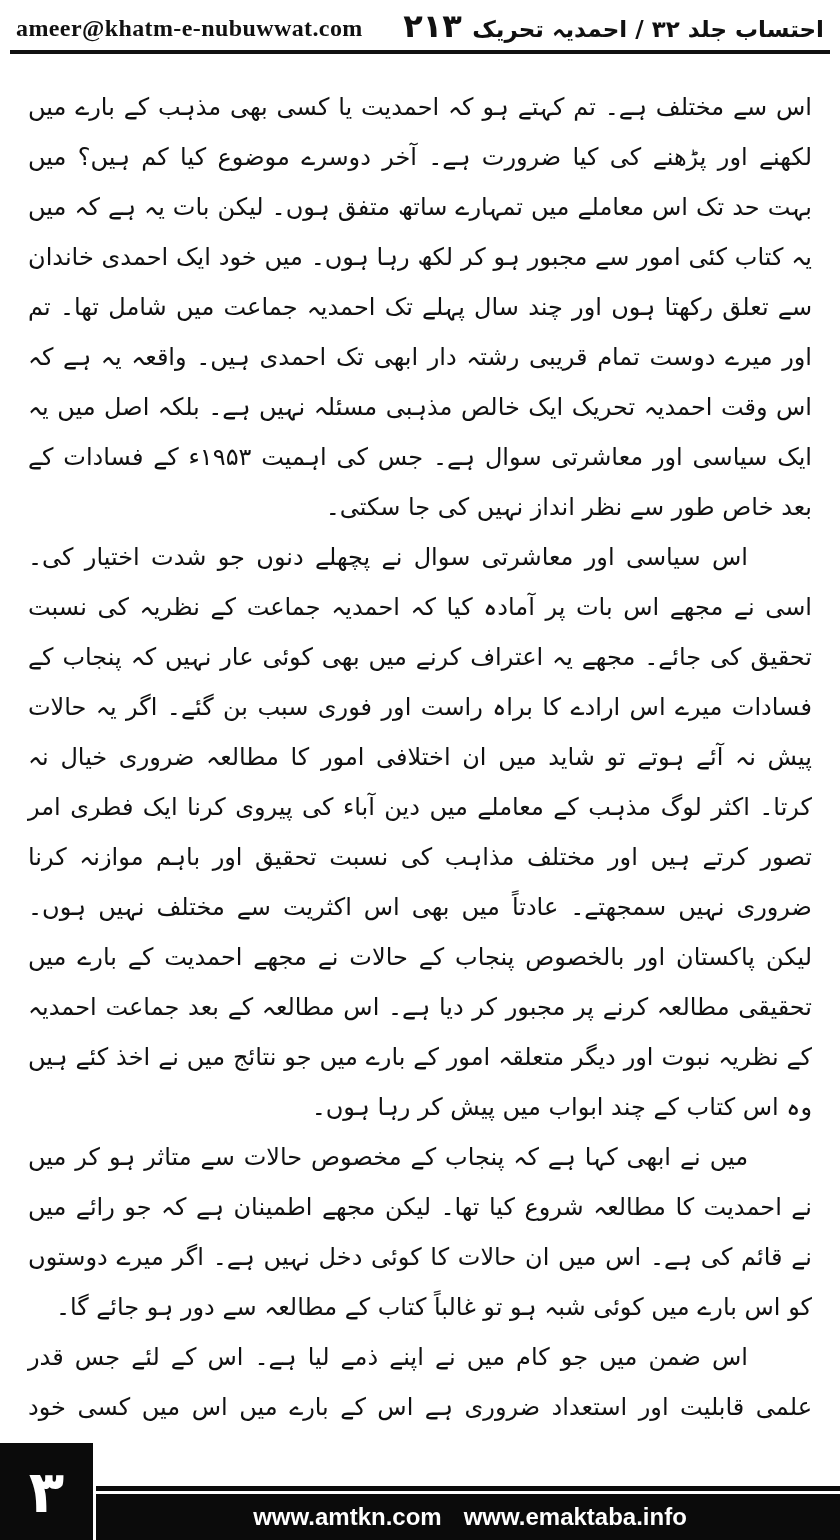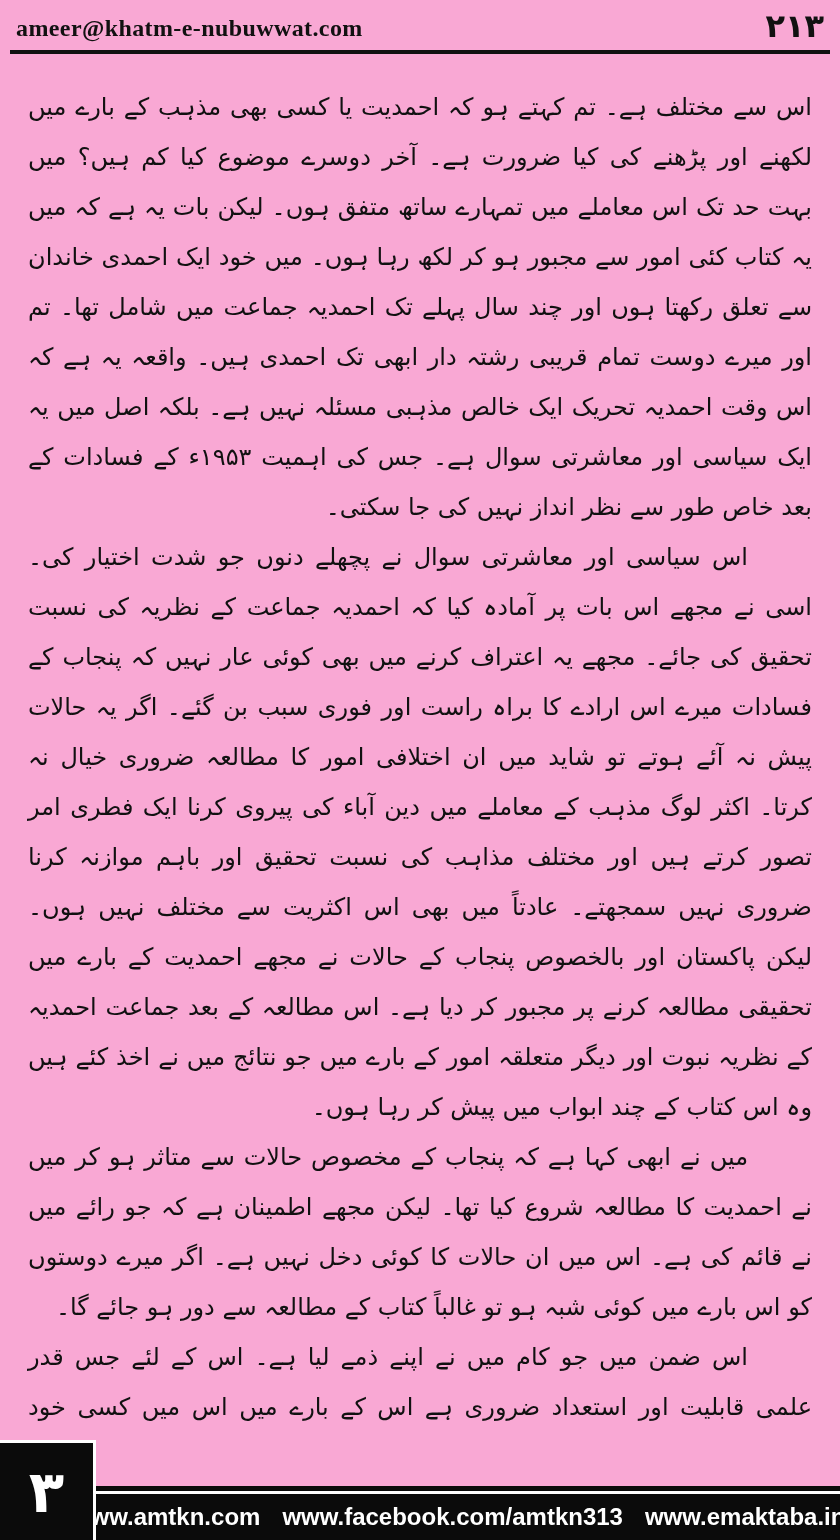--- a/index.html
+++ b/index.html
@@ -1,21 +1,21 @@
 <!DOCTYPE html>
 <html><head>
 <meta charset="utf-8">
 <style>
   html, body { margin: 0; padding: 0; background: #e8e8e8; }
   .page {
     position: relative;
     width: 840px;
     height: 1540px;
     margin: 0 auto;
-    background: #f9a8d4;
+    background: #ffffff;
     color: #111;
     font-family: "DejaVu Sans", sans-serif;
     overflow: hidden;
     box-sizing: border-box;
   }
   .header {
     display: flex;
     align-items: flex-end;
     justify-content: space-between;
     padding: 10px 16px 2px 16px;
@@ -96,34 +96,34 @@
   }
 </style>
 </head>
 <body>
 
 <div class="page">
 
   <div class="header">
     <span class="header-email">ameer@khatm-e-nubuwwat.com</span>
     <span class="header-page">۲۱۳</span>
+    <span class="header-title">احتساب جلد ۳۲ / احمدیہ تحریک</span>
   </div>
 
   <div class="header-rule"></div>
 
   <div class="body-text">
     <p>اس سے مختلف ہے۔ تم کہتے ہو کہ احمدیت یا کسی بھی مذہب کے بارے میں لکھنے اور پڑھنے کی کیا ضرورت ہے۔ آخر دوسرے موضوع کیا کم ہیں؟ میں بہت حد تک اس معاملے میں تمہارے ساتھ متفق ہوں۔ لیکن بات یہ ہے کہ میں یہ کتاب کئی امور سے مجبور ہو کر لکھ رہا ہوں۔ میں خود ایک احمدی خاندان سے تعلق رکھتا ہوں اور چند سال پہلے تک احمدیہ جماعت میں شامل تھا۔ تم اور میرے دوست تمام قریبی رشتہ دار ابھی تک احمدی ہیں۔ واقعہ یہ ہے کہ اس وقت احمدیہ تحریک ایک خالص مذہبی مسئلہ نہیں ہے۔ بلکہ اصل میں یہ ایک سیاسی اور معاشرتی سوال ہے۔ جس کی اہمیت ۱۹۵۳ء کے فسادات کے بعد خاص طور سے نظر انداز نہیں کی جا سکتی۔</p>
     <p class="indent">اس سیاسی اور معاشرتی سوال نے پچھلے دنوں جو شدت اختیار کی۔ اسی نے مجھے اس بات پر آمادہ کیا کہ احمدیہ جماعت کے نظریہ کی نسبت تحقیق کی جائے۔ مجھے یہ اعتراف کرنے میں بھی کوئی عار نہیں کہ پنجاب کے فسادات میرے اس ارادے کا براہ راست اور فوری سبب بن گئے۔ اگر یہ حالات پیش نہ آئے ہوتے تو شاید میں ان اختلافی امور کا مطالعہ ضروری خیال نہ کرتا۔ اکثر لوگ مذہب کے معاملے میں دین آباء کی پیروی کرنا ایک فطری امر تصور کرتے ہیں اور مختلف مذاہب کی نسبت تحقیق اور باہم موازنہ کرنا ضروری نہیں سمجھتے۔ عادتاً میں بھی اس اکثریت سے مختلف نہیں ہوں۔ لیکن پاکستان اور بالخصوص پنجاب کے حالات نے مجھے احمدیت کے بارے میں تحقیقی مطالعہ کرنے پر مجبور کر دیا ہے۔ اس مطالعہ کے بعد جماعت احمدیہ کے نظریہ نبوت اور دیگر متعلقہ امور کے بارے میں جو نتائج میں نے اخذ کئے ہیں وہ اس کتاب کے چند ابواب میں پیش کر رہا ہوں۔</p>
     <p class="indent">میں نے ابھی کہا ہے کہ پنجاب کے مخصوص حالات سے متاثر ہو کر میں نے احمدیت کا مطالعہ شروع کیا تھا۔ لیکن مجھے اطمینان ہے کہ جو رائے میں نے قائم کی ہے۔ اس میں ان حالات کا کوئی دخل نہیں ہے۔ اگر میرے دوستوں کو اس بارے میں کوئی شبہ ہو تو غالباً کتاب کے مطالعہ سے دور ہو جائے گا۔</p>
     <p class="indent">اس ضمن میں جو کام میں نے اپنے ذمے لیا ہے۔ اس کے لئے جس قدر علمی قابلیت اور استعداد ضروری ہے اس کے بارے میں اس میں کسی خود فریبی یا خوش فہمی میں مبتلا نہیں ہوں۔ روایتی کسر نفسی نہیں بلکہ امر واقعہ ہے کہ مجھ میں اس مضمون سے کما حقہ، عہدہ برآ ہونے کے لئے مناسب اہلیت موجود نہیں ہے۔ لیکن پھر سوال پیدا ہوتا ہے کہ میں نے اس کام میں پڑنے کی ضرورت کیوں محسوس کی۔ اس کا جواب یہ ہے کہ احمدیت کے مخالفین کی چند مشہور تصانیف پڑھنے سے میں اس</p>
   </div>
 
   <div class="footer-bar">
     <span>www.amtkn.com</span>
-    <span>www.facebook.com/amtkn313</span>
     <span>www.emaktaba.info</span>
   </div>
 
   <div class="corner-box">
     <span>۳</span>
   </div>
 
 </div>
 
 </body></html>

